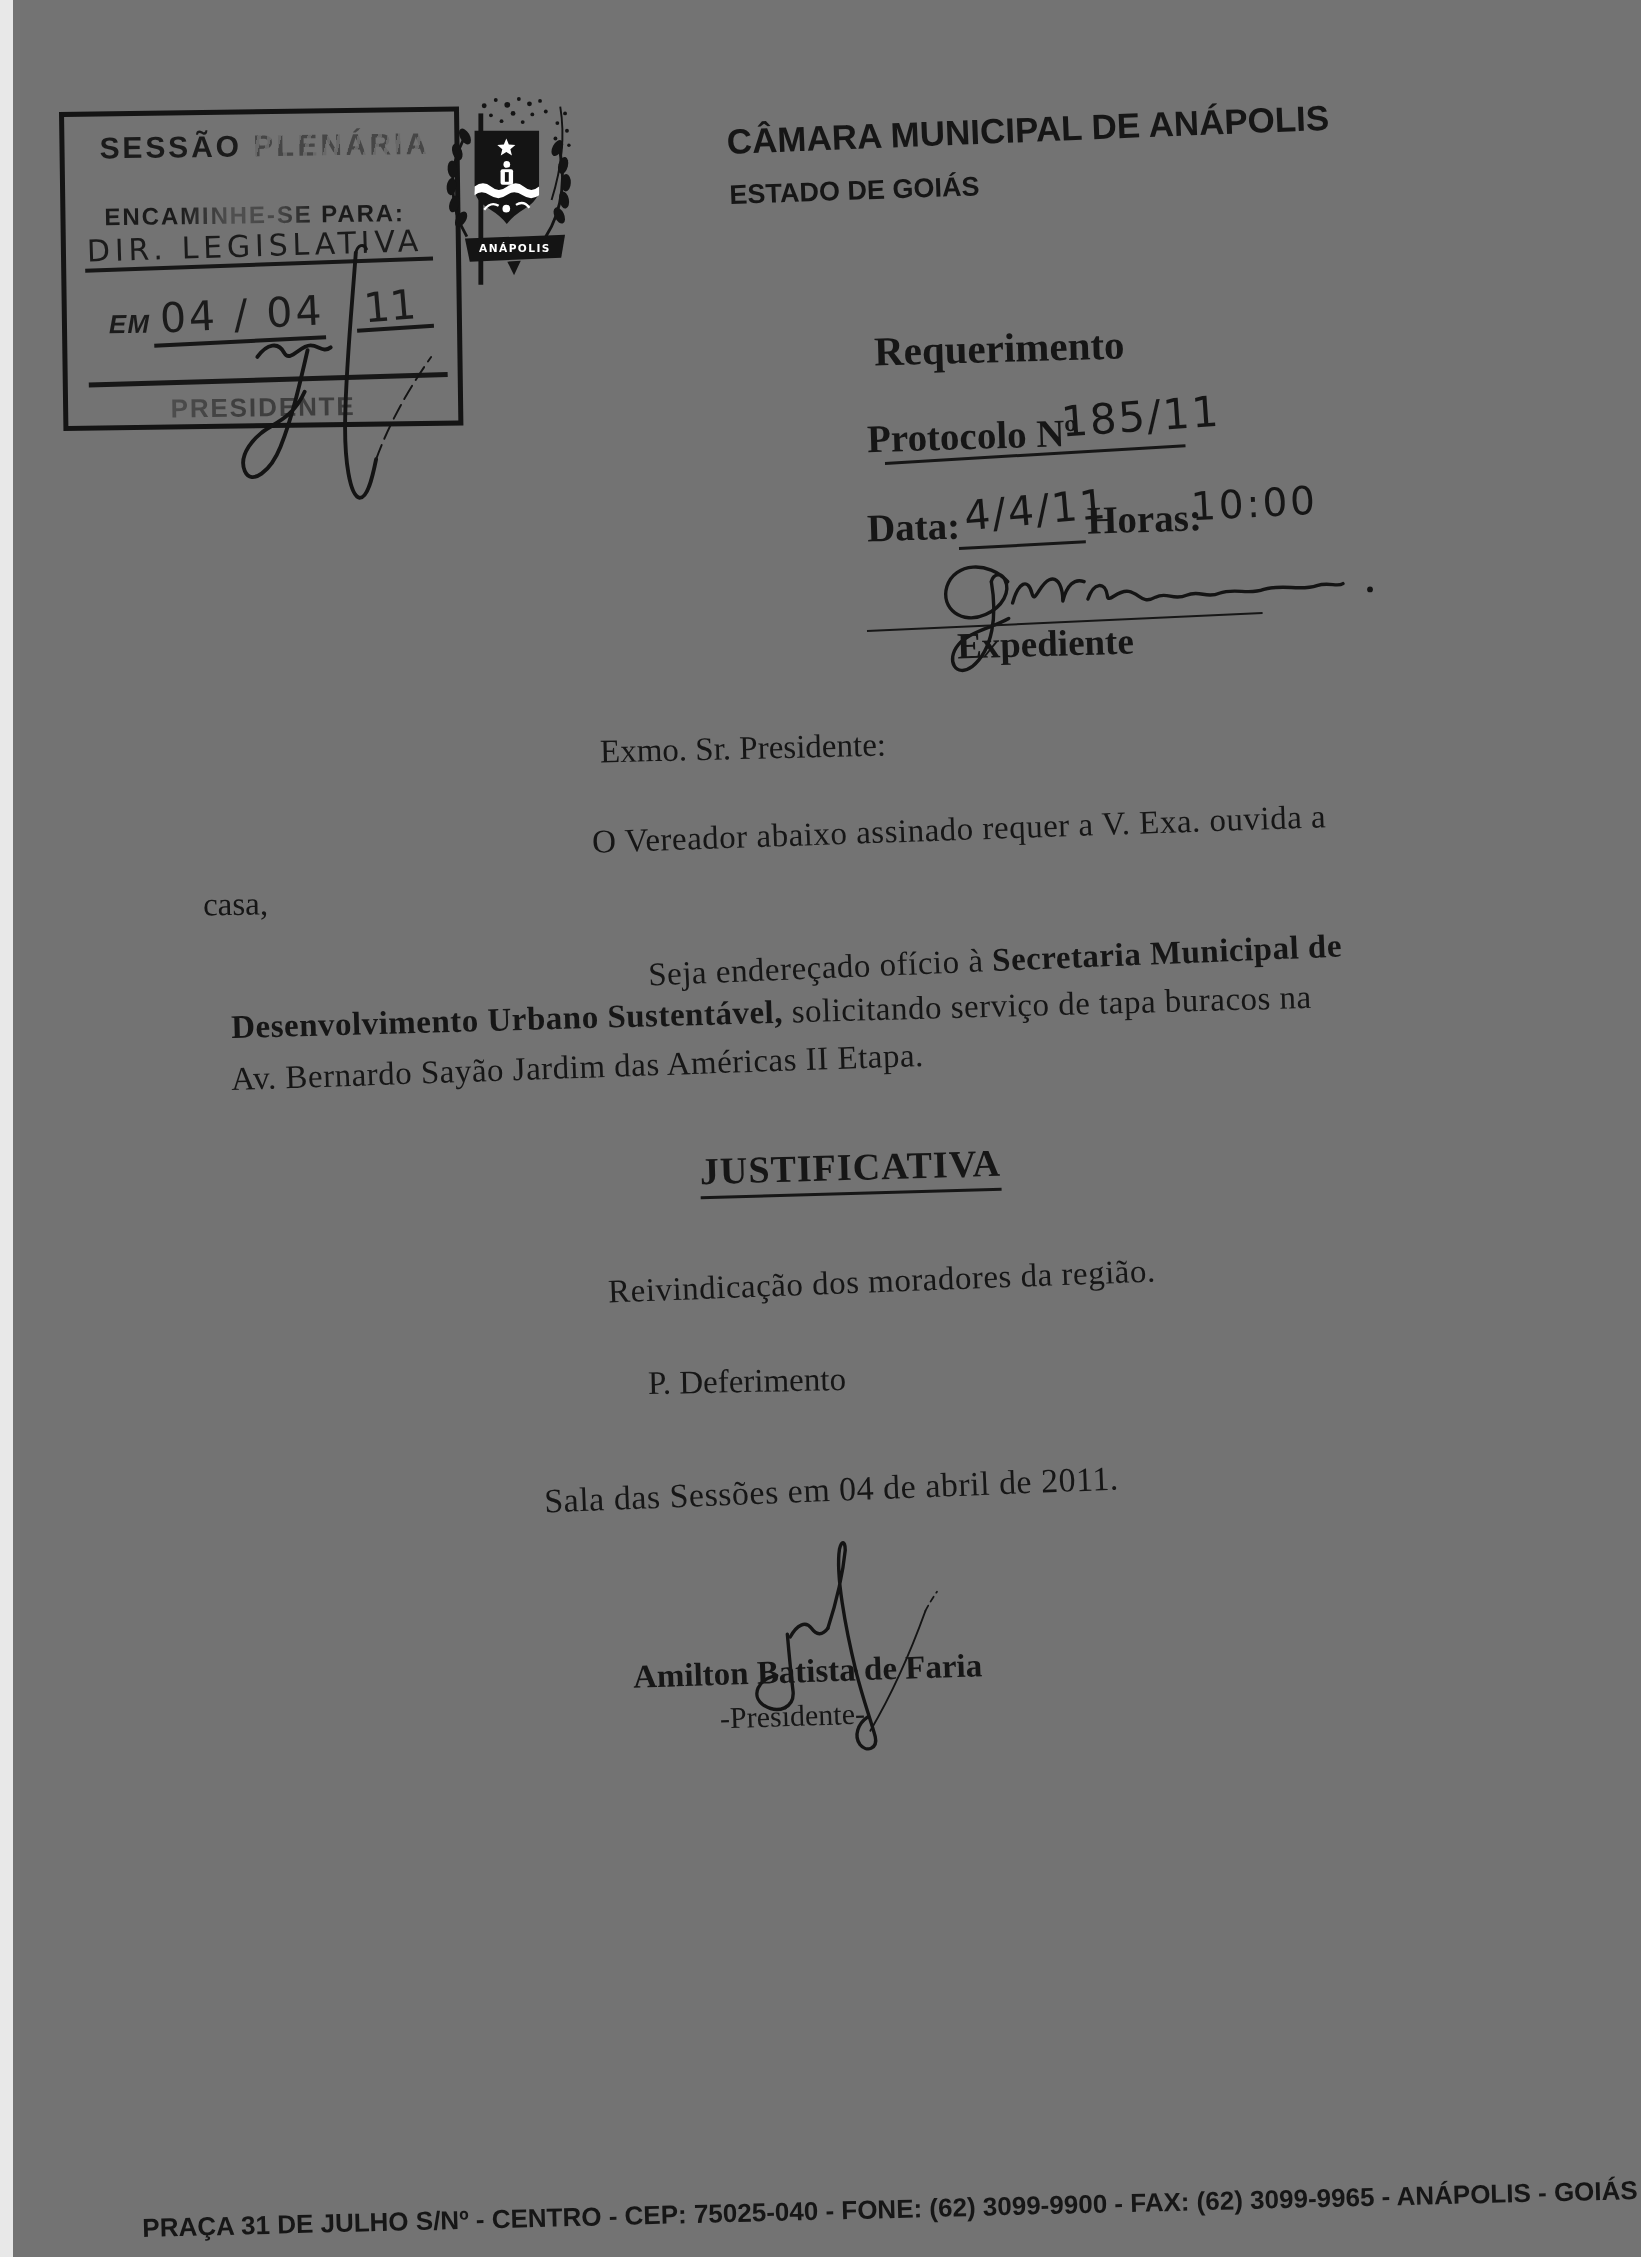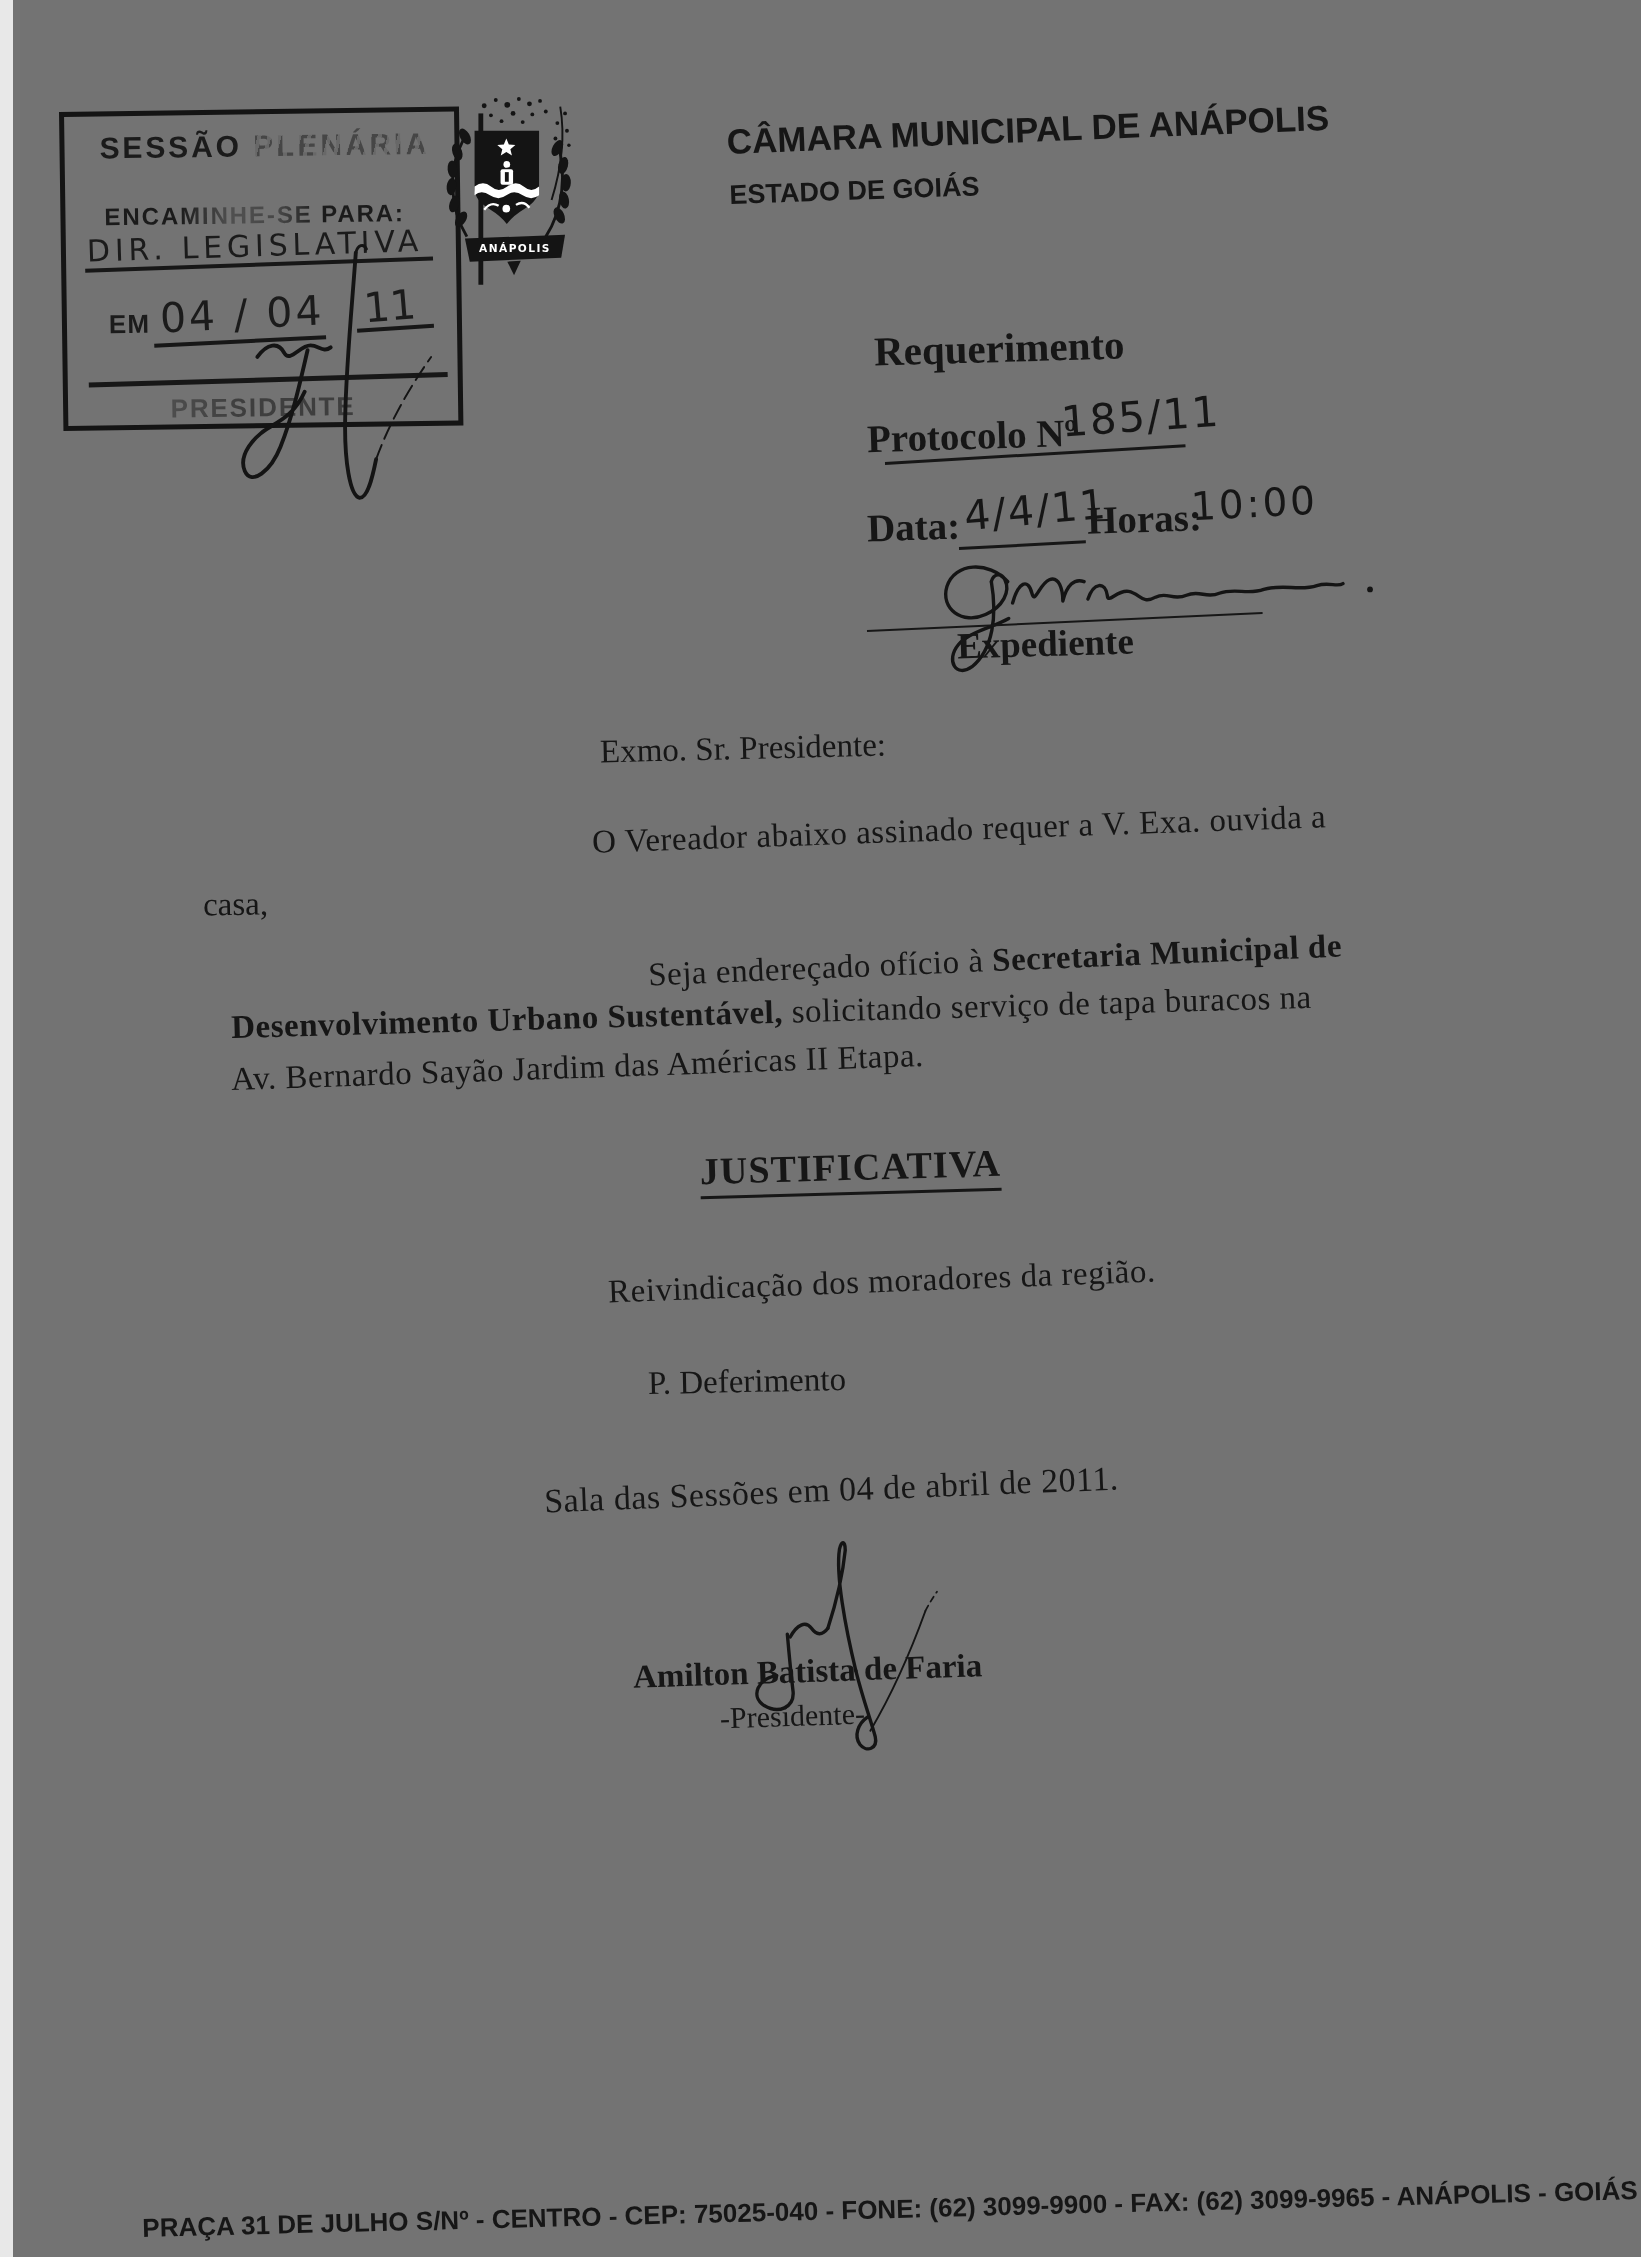--- a/index.html
+++ b/index.html
@@ -25,21 +25,21 @@
     opacity:.5;
     -webkit-mask-image:repeating-linear-gradient(105deg,#000 0 5.8px,rgba(0,0,0,.25) 5.8px 9.7px);
     mask-image:repeating-linear-gradient(105deg,#000 0 5.8px,rgba(0,0,0,.25) 5.8px 9.7px);
   }
   .stamp-forward{
     position:absolute;top:87px;left:39px;font-size:24px;font-weight:bold;letter-spacing:1.9px;
     -webkit-mask-image:linear-gradient(90deg,#000 0%,#000 25%,rgba(0,0,0,.4) 42%,rgba(0,0,0,.5) 58%,#000 72%);
     mask-image:linear-gradient(90deg,#000 0%,#000 25%,rgba(0,0,0,.4) 42%,rgba(0,0,0,.5) 58%,#000 72%);
   }
   .stamp-dest{position:absolute;top:114px;left:21px;font-size:30px;letter-spacing:4.8px;transform:rotate(-1deg);}
-  .stamp-em{position:absolute;top:193px;left:42px;font-size:26px;font-weight:bold;letter-spacing:1px;}
+  .stamp-em{position:absolute;top:193px;left:42px;font-size:26px;font-weight:bold;letter-spacing:1px;font-style:italic;}
   .stamp-d1{position:absolute;top:176px;left:93px;font-size:41px;letter-spacing:2.9px;transform:rotate(-2deg);}
   .stamp-d2{position:absolute;top:170px;left:297px;font-size:41px;transform:rotate(-4deg);}
   .stamp-president{
     position:absolute;top:278px;left:0;width:100%;text-align:center;
     font-size:26px;font-weight:bold;letter-spacing:1.9px;opacity:.6;
     -webkit-mask-image:linear-gradient(90deg,rgba(0,0,0,.3),#000 45%);
     mask-image:linear-gradient(90deg,rgba(0,0,0,.3),#000 45%);
   }
 
   .sig path{fill:none;stroke:#141414;stroke-linecap:round;stroke-linejoin:round;}

